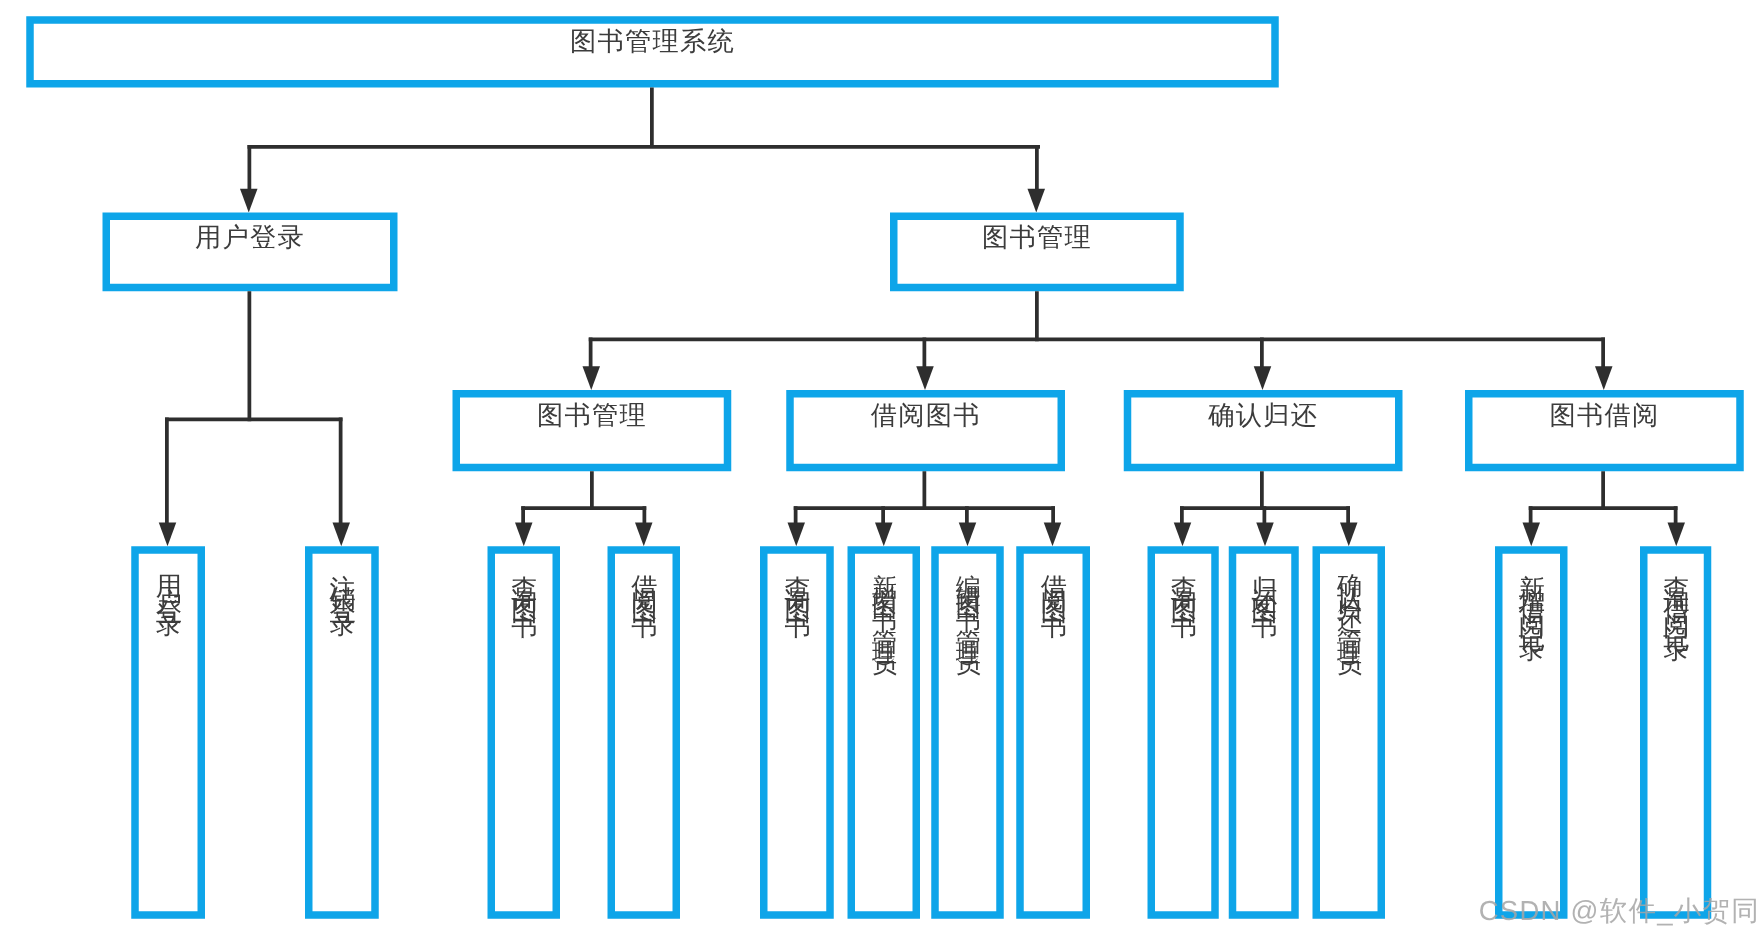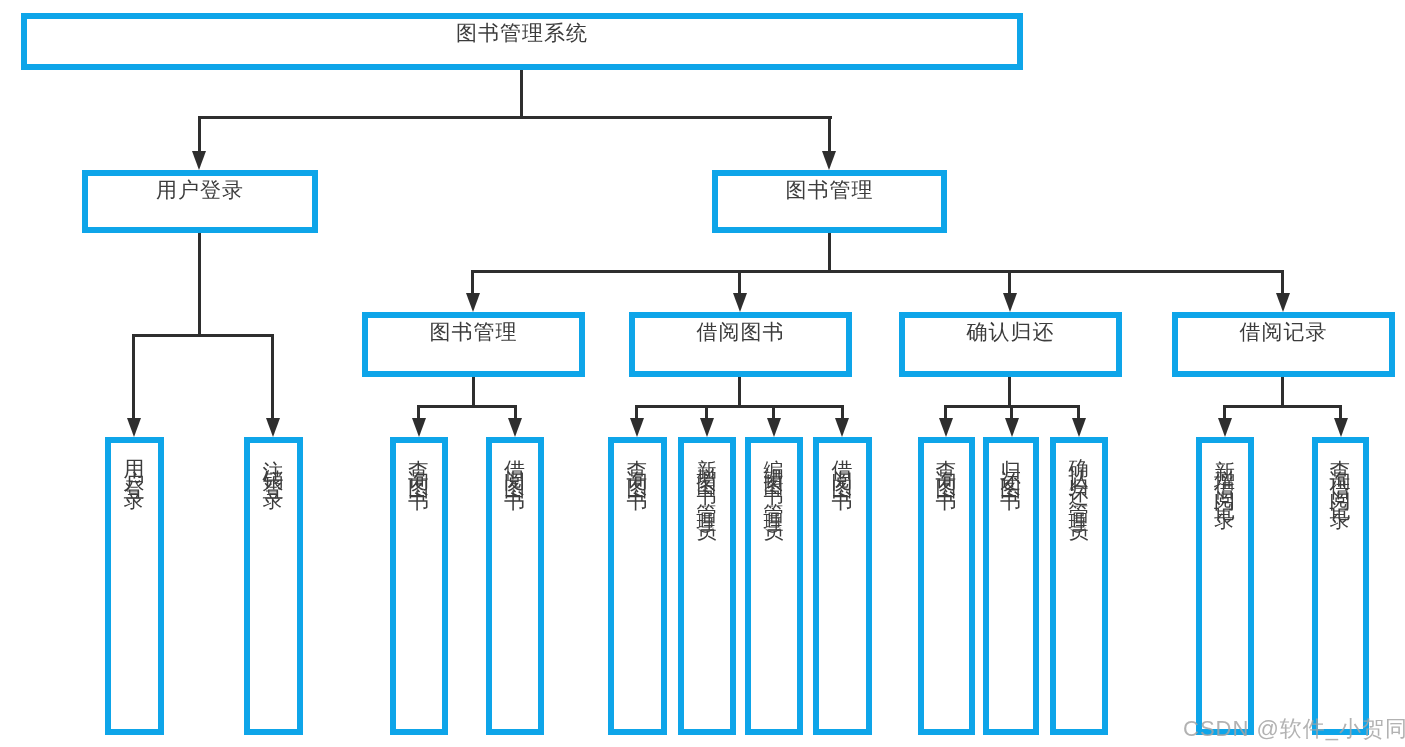--- a/index.html
+++ b/index.html
@@ -107,21 +107,21 @@
   <div class="box" style="left:362px; top:312px; width:223px; height:65px;">
     <span class="hlabel">图书管理</span>
   </div>
   <div class="box" style="left:629px; top:312px; width:223px; height:65px;">
     <span class="hlabel">借阅图书</span>
   </div>
   <div class="box" style="left:899px; top:312px; width:223px; height:65px;">
     <span class="hlabel">确认归还</span>
   </div>
   <div class="box" style="left:1172px; top:312px; width:223px; height:65px;">
-    <span class="hlabel">借阅记录</span>
+    <span class="hlabel">图书借阅</span>
   </div>
 
   <div class="line vline" style="left:472px; top:377px; height:31px;"></div>
   <div class="line hline" style="left:417px; top:405px; width:100px;"></div>
   <div class="line vline" style="left:417px; top:405px; height:15px;"></div>
   <div class="arrow" style="left:412px; top:418px;"></div>
   <div class="line vline" style="left:514px; top:405px; height:15px;"></div>
   <div class="arrow" style="left:508px; top:418px;"></div>
 
   <div class="line vline" style="left:738px; top:377px; height:31px;"></div>

